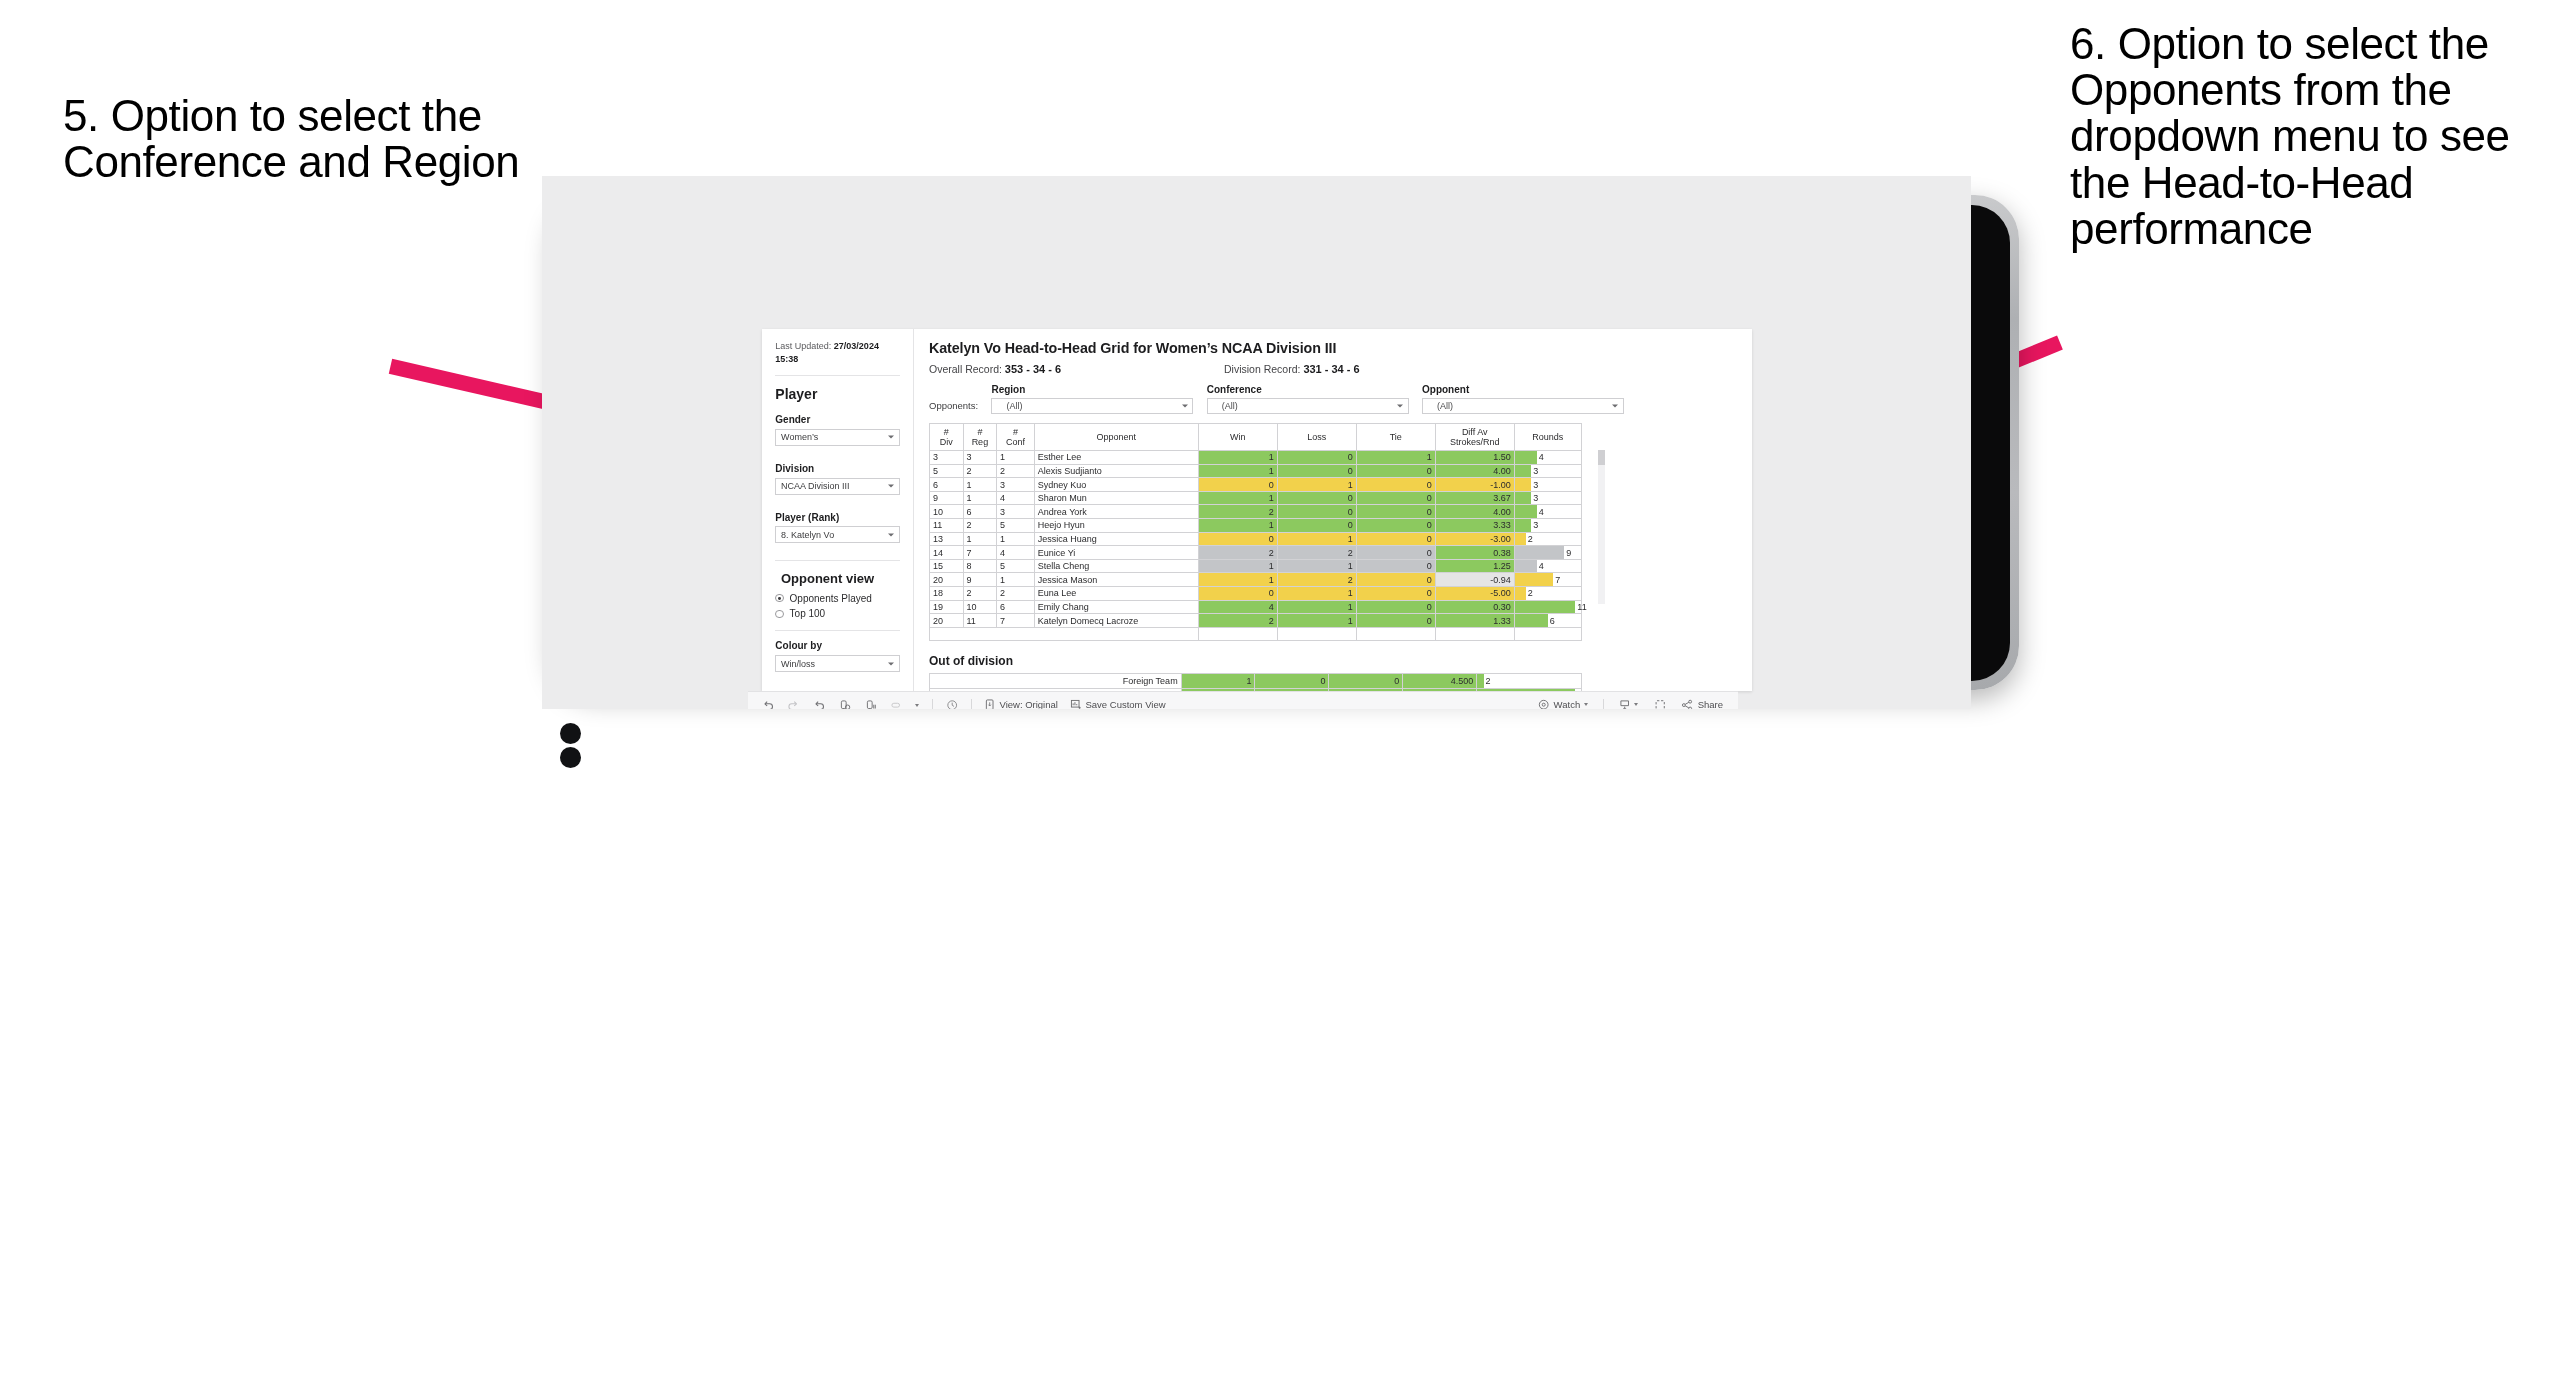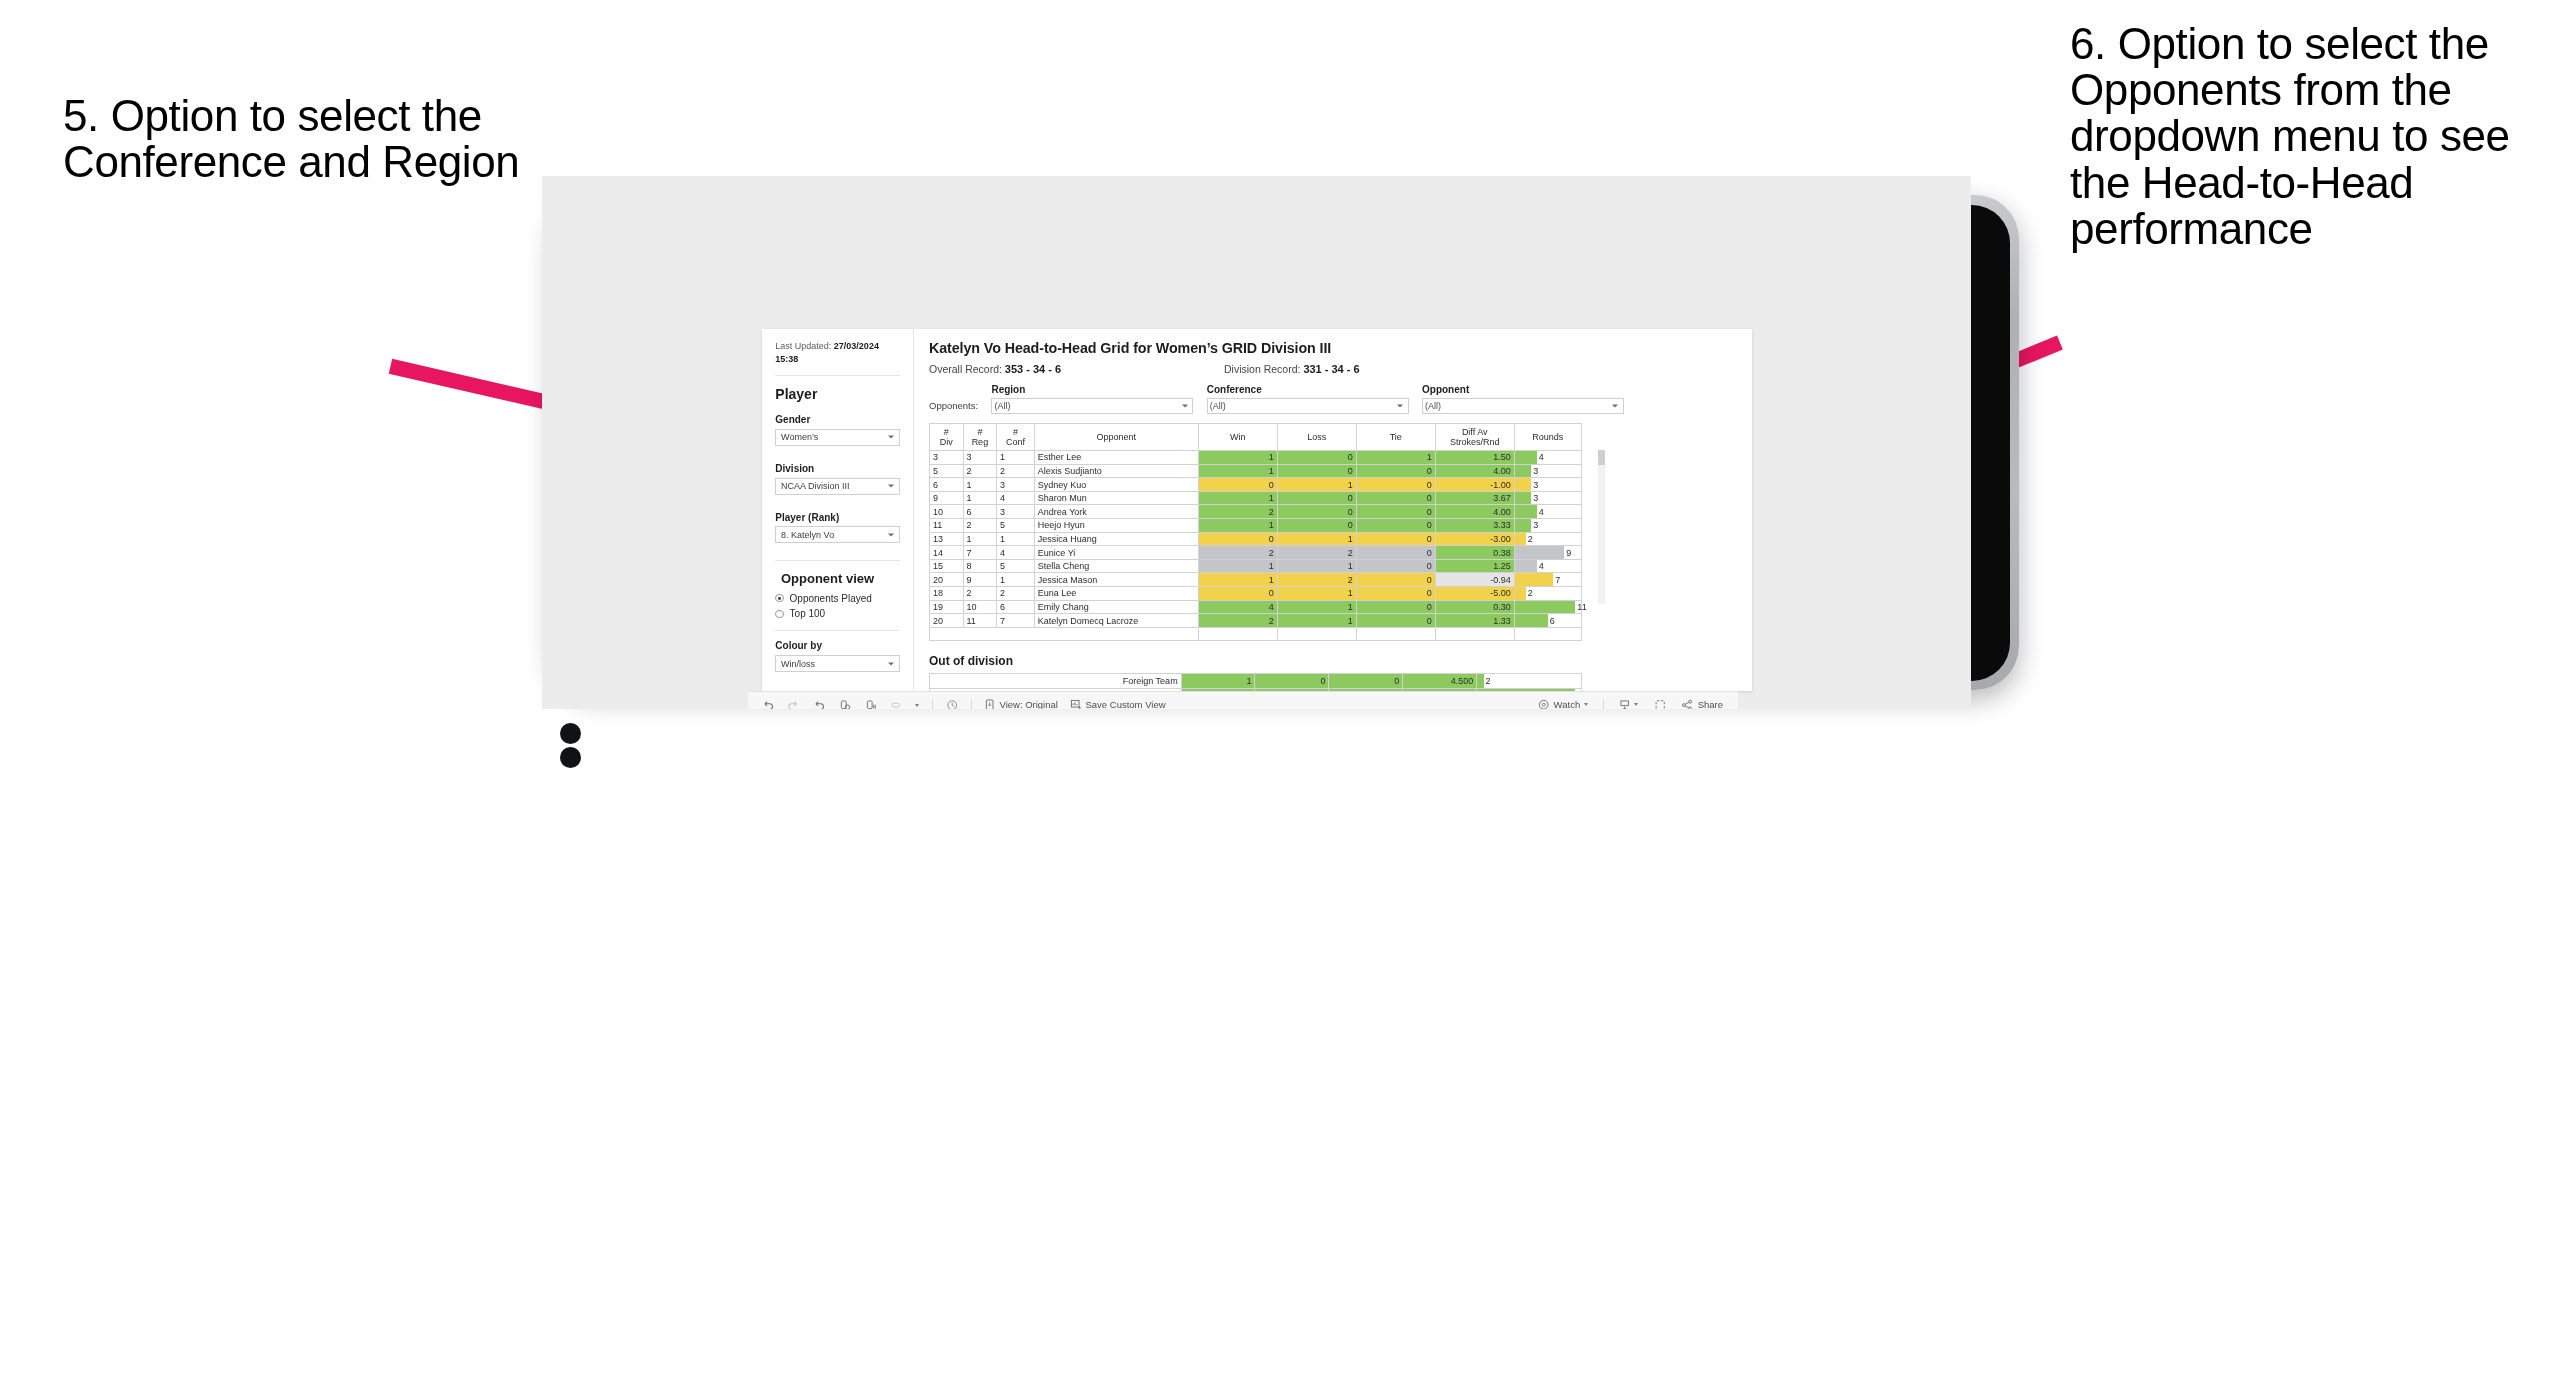--- a/index.html
+++ b/index.html
@@ -144,21 +144,21 @@
   .records { display: flex; margin-top: 7.6px; font-size: 10.5px; color: #444447; }
   .records .rec-overall { width: 295px; }
   .records b { color: #1b1b1d; font-weight: 700; font-size: 11px; }
 
   .filters { display: flex; align-items: flex-end; margin-top: 8.6px; gap: 13.3px; }
   .filters-label { font-size: 9.5px; color: #3c3c3e; padding-bottom: 2.9px; }
   .filter { width: 202px; }
   .filter-label { font-size: 10px; font-weight: 700; color: #1d1d1f; margin-bottom: 2.9px; }
   .filter-select {
     position: relative; height: 16px; border: 1px solid #cfcfd2; background: #fff;
-    font-size: 9px; color: #4a4a4c; display: flex; align-items: center; padding: 0 15px 0 2px;
+    font-size: 9px; color: #4a4a4c; display: flex; align-items: center; padding: 0 15px 0 14px;
     cursor: pointer;
   }
   .filter-select .caret {
     position: absolute; right: 4.8px; top: 50%; transform: translateY(-50%);
     width: 0; height: 0; border-left: 3px solid transparent; border-right: 3px solid transparent;
     border-top: 3.8px solid #6d6d70;
   }
 
   
   .grid-wrap { margin-top: 9.5px; position: relative; width: 666px; }
@@ -291,21 +291,21 @@
 
           </div>
           <div class="legend-col">
             <span class="dot up"></span>
 
           </div>
         </div>
       </div>
 
       <div class="main">
-        <div class="main-title">Katelyn Vo Head-to-Head Grid for Women’s GRID Division III</div>
+        <div class="main-title">Katelyn Vo Head-to-Head Grid for Women’s NCAA Division III</div>
 
         <div class="records">
           <div class="rec-overall">
             <span>Overall Record: </span><b>353 - 34 - 6</b>
           </div>
           <div>
             <span>Division Record: </span><b>331 -  34 - 6</b>
           </div>
         </div>
 

